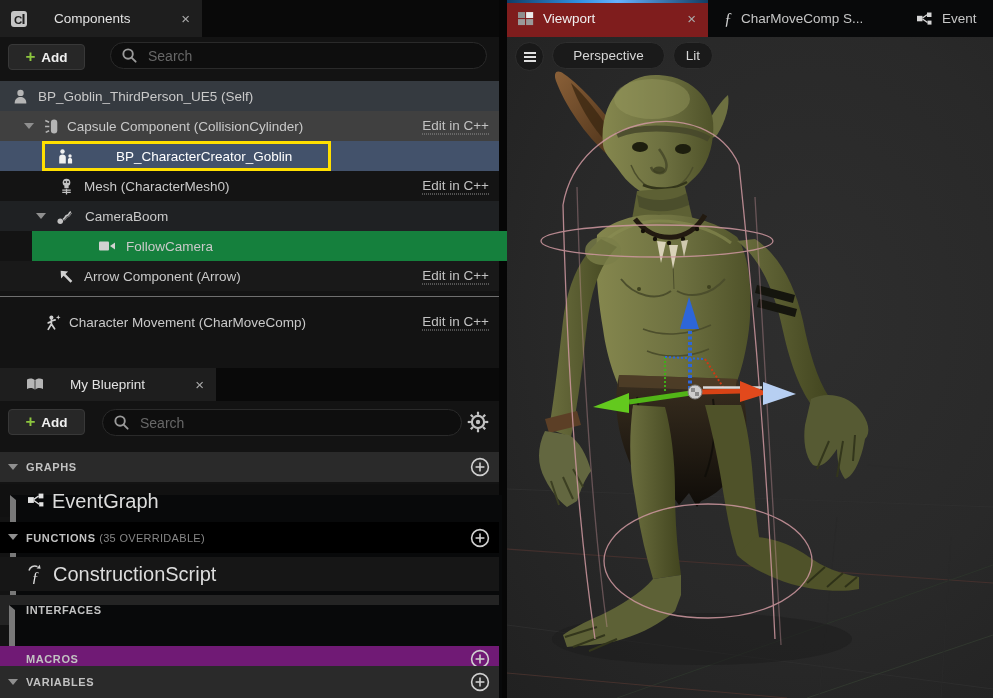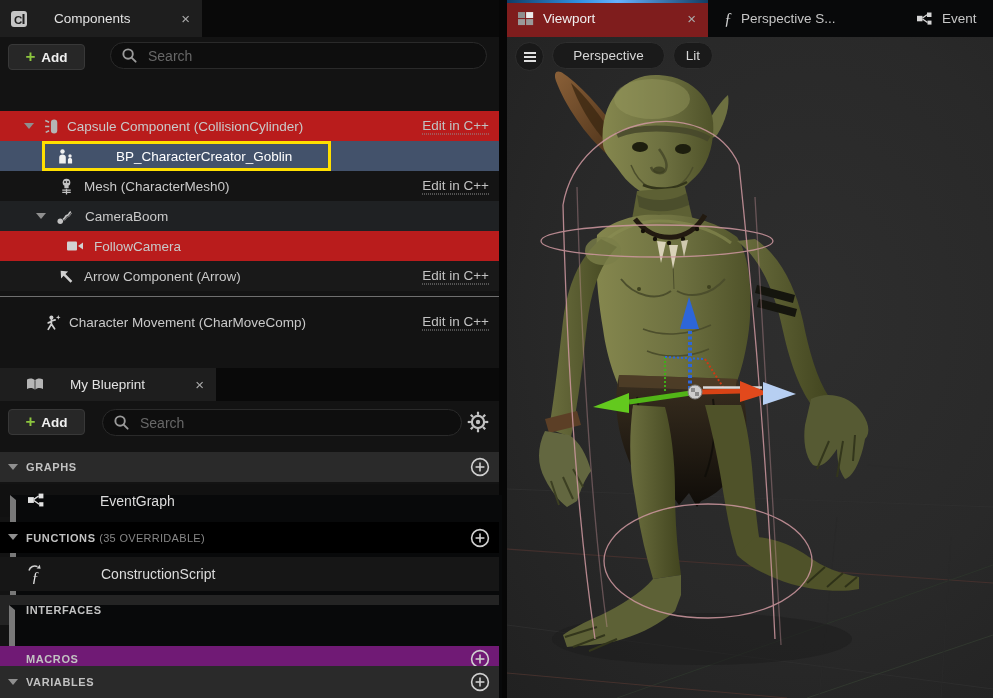--- a/index.html
+++ b/index.html
@@ -29,21 +29,21 @@
   .chev{width:0;height:0;position:absolute;}
   .chev.down{border-left:5px solid transparent;border-right:5px solid transparent;border-top:6px solid #8f8f8f;}
   .chev.right{border-top:5px solid transparent;border-bottom:5px solid transparent;border-left:6px solid #787878;}
   .ybox{position:absolute;left:42px;top:0px;width:289px;height:30px;border:3px solid #ffdf00;box-sizing:border-box;}
   .sep{position:absolute;left:0;width:499px;height:1px;background:#6f6f6f;}
   
   .mrow{position:absolute;left:0;width:499px;}
   .mrow .sect{position:absolute;left:26px;top:50%;transform:translateY(-50%);font-size:11px;
               font-weight:bold;letter-spacing:.6px;color:#c2c2c2;white-space:nowrap;}
   .mrow .suffix{font-weight:normal;color:#868686;letter-spacing:.3px;}
-  .mrow .item{position:absolute;top:50%;transform:translateY(-50%);font-size:14px;color:#dcdcdc;white-space:nowrap;margin-left:48px;}
+  .mrow .item{position:absolute;top:50%;transform:translateY(-50%);font-size:20px;color:#dcdcdc;white-space:nowrap;}
   .pluscircle{position:absolute;right:9px;top:50%;transform:translateY(-50%);}
   
   .right{position:absolute;left:507px;top:0;width:486px;height:698px;background:#08090a;}
   .rtab{position:absolute;top:0;height:37px;display:flex;align-items:center;}
   .rtab .tlabel{font-size:13.5px;color:#c6c6c6;margin-left:9px;white-space:nowrap;}
   .rtab.active{background:#7f1d1d;}
   .rtab.active .tlabel{color:#f0f0f0;}
   .blue-strip{position:absolute;left:0;top:0;width:201px;height:3px;
       background:linear-gradient(90deg,#0f3c66 0%,#2f8fe0 35%,#66b2ff 55%,#123d63 100%);}
   .vpbody{position:absolute;left:0;top:37px;width:547px;height:661px;
@@ -80,22 +80,29 @@
       <span>Add</span>
     </button>
     <div class="search" style="left:110px;top:42px;width:377px;height:27px;box-sizing:border-box;">
       <svg width="17" height="17" viewBox="0 0 18 18">
         <circle cx="7.5" cy="7.5" r="5" fill="none" stroke="#9a9a9a" stroke-width="2"></circle>
         <line x1="11.2" y1="11.2" x2="15.5" y2="15.5" stroke="#9a9a9a" stroke-width="2" stroke-linecap="round"></line>
       </svg>
       <input placeholder="Search" style="">
     </div>
 
-
-    <div class="crow" style="top:111px;background:#b91c1c;">
+    <div class="crow" style="top:81px;background:#353a40;">
+      <svg class="ic" style="left:12px;" width="17" height="17" viewBox="0 0 16 16">
+        <circle cx="8" cy="4.6" r="3" fill="#b5b5b5"></circle>
+        <path d="M2.5,14.5 C2.5,10 5.5,8.5 8,8.5 C10.5,8.5 13.5,10 13.5,14.5 Z" fill="#b5b5b5"></path>
+      </svg>
+      <span class="lbl" style="left:38px;">BP_Goblin_ThirdPerson_UE5 (Self)</span>
+    </div>
+
+    <div class="crow" style="top:111px;background:#404040;">
       <span class="chev down" style="left:24px;top:12px;"></span>
       <svg class="ic" style="left:44px;" width="17" height="17" viewBox="0 0 16 16">
         <rect x="6.5" y="1.5" width="6" height="13" rx="3" fill="#b5b5b5"></rect>
         <path d="M4.8,4 L1.2,2.4 M5,8 L1,8 M4.8,12 L1.6,13.6" stroke="#b5b5b5" stroke-width="1.4"></path>
       </svg>
       <span class="lbl" style="left:67px;">Capsule Component (CollisionCylinder)</span>
       <span class="editlink">Edit in C++</span>
     </div>
 
     <div class="crow" style="top:141px;background:#43526b;">
@@ -124,21 +131,21 @@
     <div class="crow" style="top:201px;background:#1f2123;">
       <span class="chev down" style="left:36px;top:12px;"></span>
       <svg class="ic" style="left:56px;" width="17" height="17" viewBox="0 0 16 16">
         <circle cx="4" cy="12.5" r="2.6" fill="#c2c2c2"></circle>
         <path d="M6.5,10.5 C9,10 8,7.5 10.5,7 C13,6.5 11.5,4.5 14,3.5" stroke="#c2c2c2" stroke-width="1.6" fill="none"></path>
         <path d="M7,11.8 C10,11.3 9,8.8 11.5,8.3 C14,7.8 12.5,5.8 15,4.8" stroke="#c2c2c2" stroke-width="1" fill="none" opacity="0.55"></path>
       </svg>
       <span class="lbl" style="left:85px;">CameraBoom</span>
     </div>
 
-    <div class="crow" style="top:231px;background:#b91c1c;">
+    <div class="crow" style="top:231px;background:#15803d;margin-left:32px;">
       <svg class="ic" style="left:66px;top:8px;" width="18" height="14" viewBox="0 0 17 14">
         <rect x="0.5" y="2.5" width="10" height="9" rx="1" fill="#d2d2d2"></rect>
         <polygon points="11.5,7 16.5,3.5 16.5,10.5" fill="#d2d2d2"></polygon>
       </svg>
       <span class="lbl" style="left:94px;">FollowCamera</span>
     </div>
 
     <div class="crow" style="top:261px;background:#191919;">
       <svg class="ic" style="left:58px;" width="17" height="17" viewBox="0 0 16 16">
         <path d="M2.5,2.5 L9.5,3.2 L7,5.7 L13.5,12.2 L11.8,13.9 L5.3,7.4 L2.9,9.9 Z" fill="#d0d0d0"></path>
@@ -273,21 +280,21 @@
         <rect x="7.6" y="0" width="6.6" height="5.6" fill="#ececec"></rect>
         <rect x="0" y="6.6" width="6.6" height="5.6" fill="#9a9a9a"></rect>
         <rect x="7.6" y="6.6" width="6.6" height="5.6" fill="#9a9a9a"></rect>
       </svg>
       <span class="tlabel">Viewport</span>
       <span class="tab-close">×</span>
     </div>
 
     <div class="rtab" style="left:203px;width:188px;">
       <span style="margin-left:14px;font-family:'Liberation Serif',serif;font-style:italic;font-size:16px;color:#cfcfcf;">ƒ</span>
-      <span class="tlabel">Perspective S...</span>
+      <span class="tlabel">CharMoveComp S...</span>
     </div>
 
     <div class="rtab" style="left:398px;width:88px;">
       <svg width="16" height="14" viewBox="0 0 16 14" style="margin-left:12px;">
         <rect x="0" y="3.8" width="5.5" height="5.5" fill="#d6d6d6"></rect>
         <rect x="10" y="0.5" width="4.5" height="4.5" fill="#d6d6d6"></rect>
         <rect x="10.5" y="8.6" width="4" height="4" fill="#d6d6d6"></rect>
         <path d="M5.5,6 L10,2.8 M5.5,7 L10.5,10.5" stroke="#d6d6d6" stroke-width="1.3" fill="none"></path>
       </svg>
       <span class="tlabel">Event</span>

